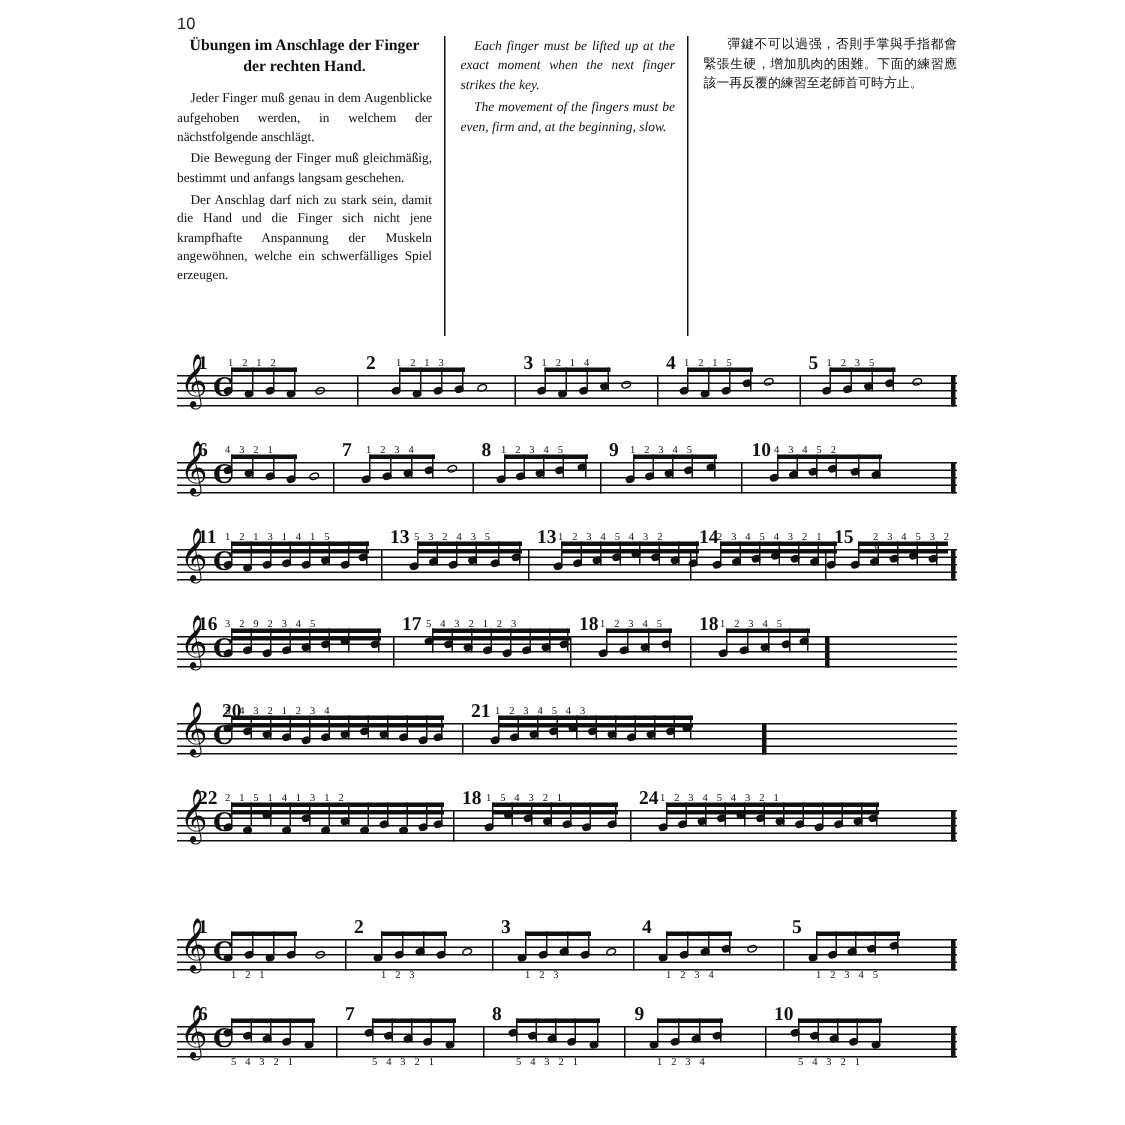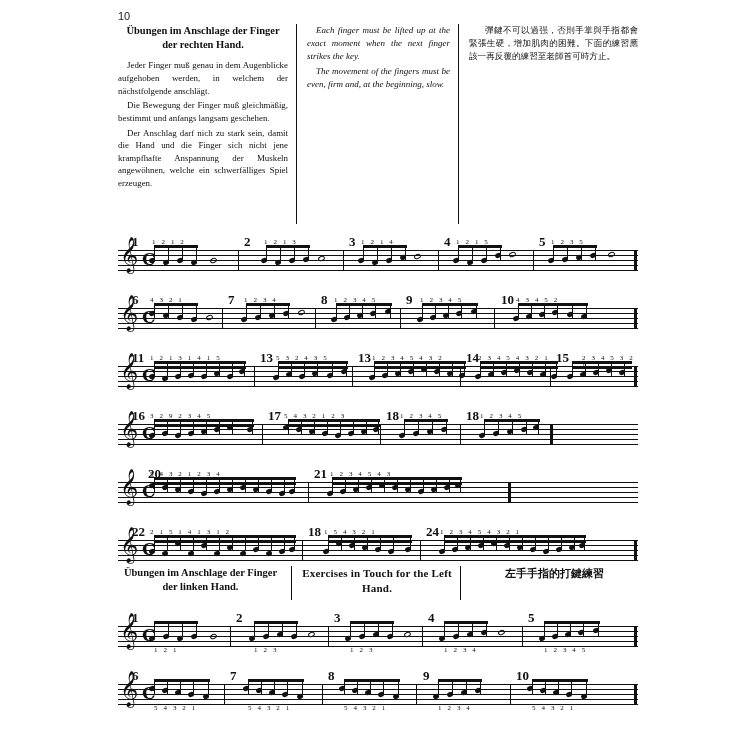--- a/index.html
+++ b/index.html
@@ -835,31 +835,20 @@
         <div class="stem" style="left:130px"></div>
           <div class="head" style="left:125px;top:10px"></div>
         <div class="stem" style="left:140px"></div>
           <div class="head" style="left:135px;top:8px"></div>
       </div>
       <div class="barline thick" style="left:516px"></div>
     </div>
 
   </div>
 
-  <div class="text-block2">
-    <div class="col2-de">
-      <div class="col-title">Übungen im Anschlage der Finger der linken Hand.</div>
-    </div>
-    <div class="col2-en">
-      <div class="col-title-en">Exercises in Touch for the Left Hand.</div>
-    </div>
-    <div class="col2-zh">
-      <div class="col-title-zh" style="font-size:11px">左手手指的打鍵練習</div>
-    </div>
-  </div>
 
   <div class="systems" style="top:612px">
 
     <div class="system">
       <div class="exno" style="left:14px">1</div>
       <div class="exno" style="left:118px">2</div>
       <div class="exno" style="left:216px">3</div>
       <div class="exno" style="left:310px">4</div>
       <div class="exno" style="left:410px">5</div>
 

